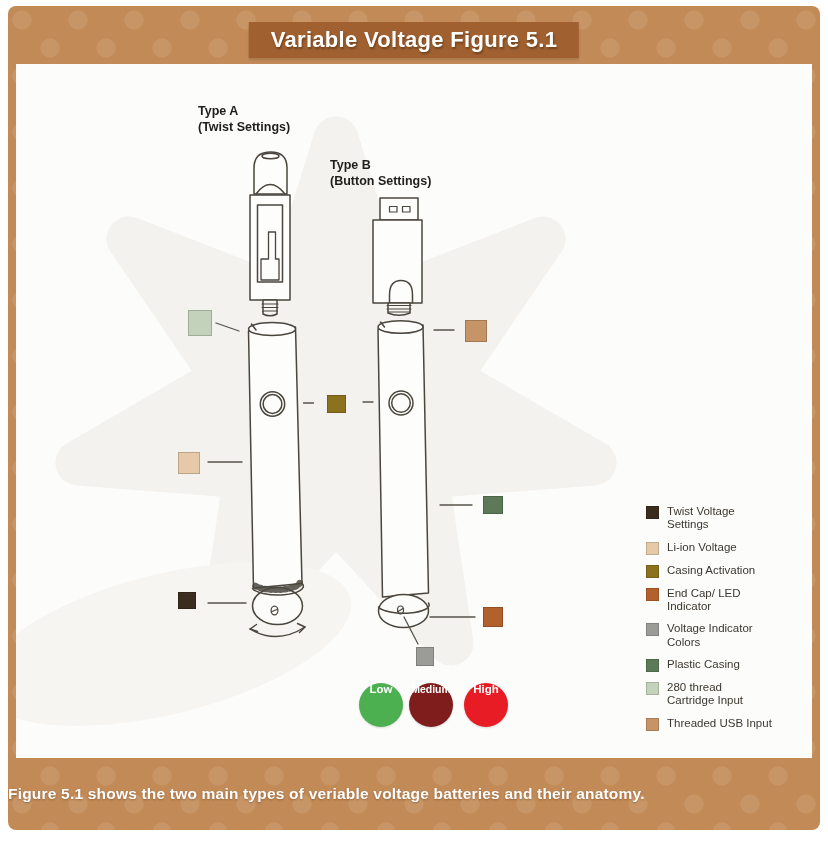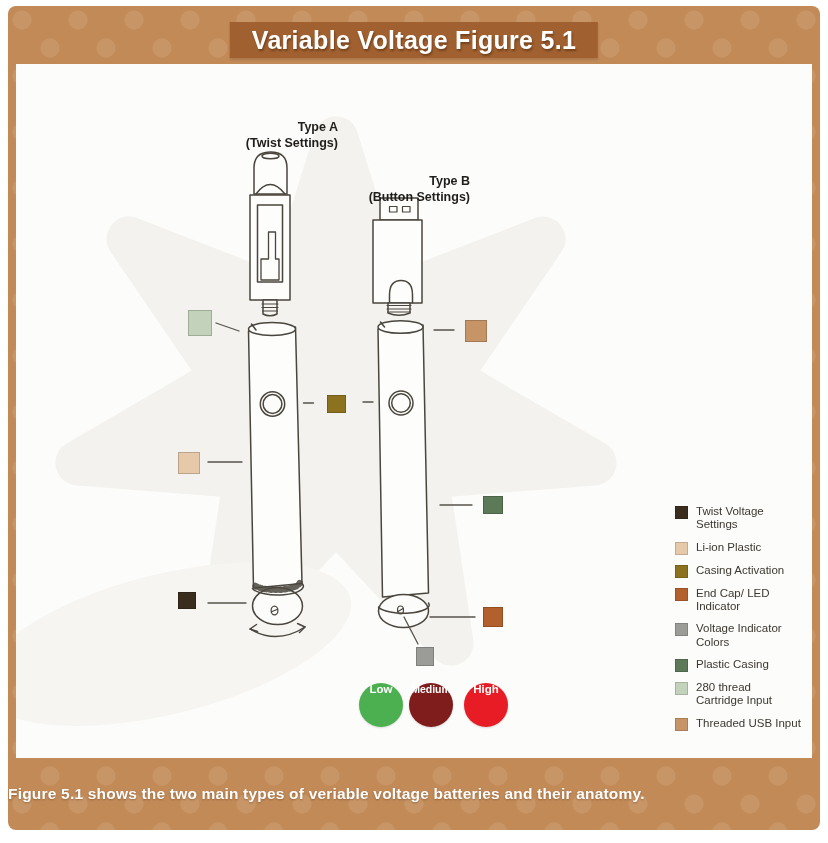--- a/index.html
+++ b/index.html
@@ -7,39 +7,39 @@
         font-family:"Liberation Sans", sans-serif;}
   .poster{position:absolute;left:8px;top:6px;width:812px;height:824px;border-radius:8px;
           background-color:#c28a57;
           background-image:
             radial-gradient(circle at 14px 14px, rgba(255,255,255,0.09) 9px, rgba(255,255,255,0) 10px),
             radial-gradient(circle at 42px 42px, rgba(255,255,255,0.09) 9px, rgba(255,255,255,0) 10px);
           background-size:56px 56px;}
   .title-box{position:absolute;left:50%;transform:translateX(-50%);top:16px;height:36px;
              padding:0 22px;display:flex;align-items:center;justify-content:center;
              background:#a06030;box-shadow:0 2px 2px rgba(0,0,0,0.12);}
-  .title-box span{color:#fff;font-size:25px;font-weight:bold;letter-spacing:0.3px;
+  .title-box span{color:#fff;font-size:22px;font-weight:bold;letter-spacing:0.3px;
                   text-shadow:1px 2px 2px rgba(60,30,5,0.45);white-space:nowrap;}
   .content{position:absolute;left:8px;top:58px;width:796px;height:694px;background:#fcfcfa;}
   .caption{position:absolute;left:0;top:752px;width:100%;height:72px;display:flex;
            align-items:center;justify-content:flex-start;}
   .caption span{color:#fff;font-size:15.5px;font-weight:bold;letter-spacing:0.2px;
                 text-shadow:0 1px 2px rgba(60,30,5,0.35);}
   svg.art{position:absolute;left:0;top:0;}
-  .type-label{position:absolute;width:140px;text-align:right;color:#201e1b;
-              font-size:12.5px;font-weight:bold;line-height:1.28;margin-top:16px;}
+  .type-label{position:absolute;width:140px;text-align:left;color:#201e1b;
+              font-size:12.5px;font-weight:bold;line-height:1.28;}
   .type-label.a{left:182px;top:39px;}
   .type-label.b{left:314px;top:93px;}
   .swatch{position:absolute;border:1px solid rgba(0,0,0,0.18);box-sizing:border-box;}
   .vcircle{position:absolute;width:44px;height:44px;border-radius:50%;display:flex;
            align-items:flex-start;justify-content:center;color:#fff;font-weight:bold;
            font-size:11.5px;box-shadow:0 1px 2px rgba(0,0,0,0.15);}
   .vcircle.medium{font-size:10.5px;}
   .legend{position:absolute;left:630px;top:441px;width:150px;}
-  .legend-row{display:flex;align-items:flex-start;gap:8px;margin-bottom:9px;justify-content:flex-end;}
+  .legend-row{display:flex;align-items:flex-start;gap:8px;margin-bottom:9px;}
   .legend-swatch{width:13px;height:13px;flex:0 0 13px;margin-top:1px;border:1px solid rgba(0,0,0,0.15);box-sizing:border-box;}
   .legend-label{font-size:11.5px;line-height:1.16;color:#3c3831;width:100px;}
   .nw .legend-label{white-space:nowrap;}
 </style>
 </head>
 <body>
 
 <div class="page">
   <div class="poster" style="background-color: rgb(194, 138, 87);">
 
@@ -153,21 +153,21 @@
         <span>High</span>
       </div>
 
       <div class="legend">
         <div class="legend-row">
           <div class="legend-swatch" style="background-color: rgb(58, 45, 30);"></div>
           <div class="legend-label">Twist Voltage Settings</div>
         </div>
         <div class="legend-row nw">
           <div class="legend-swatch" style="background-color: rgb(230, 201, 168);"></div>
-          <div class="legend-label">Li-ion Plastic</div>
+          <div class="legend-label">Li-ion Voltage</div>
         </div>
         <div class="legend-row nw">
           <div class="legend-swatch" style="background-color: rgb(140, 114, 31);"></div>
           <div class="legend-label">Casing Activation</div>
         </div>
         <div class="legend-row">
           <div class="legend-swatch" style="background-color: rgb(179, 97, 44);"></div>
           <div class="legend-label">End Cap/ LED Indicator</div>
         </div>
         <div class="legend-row">

